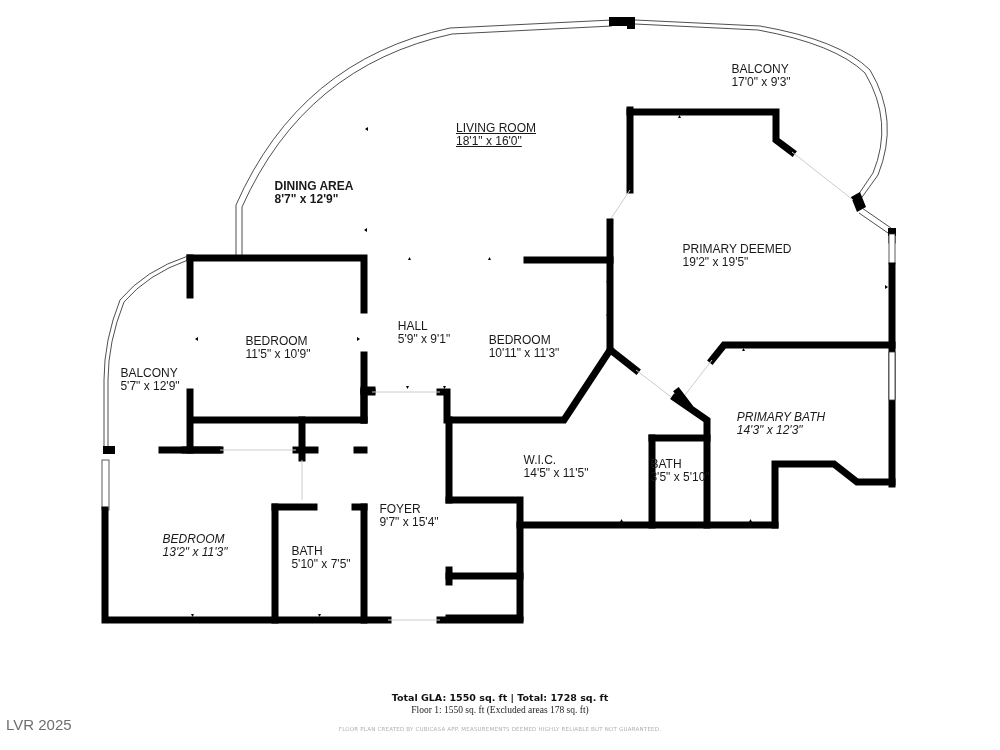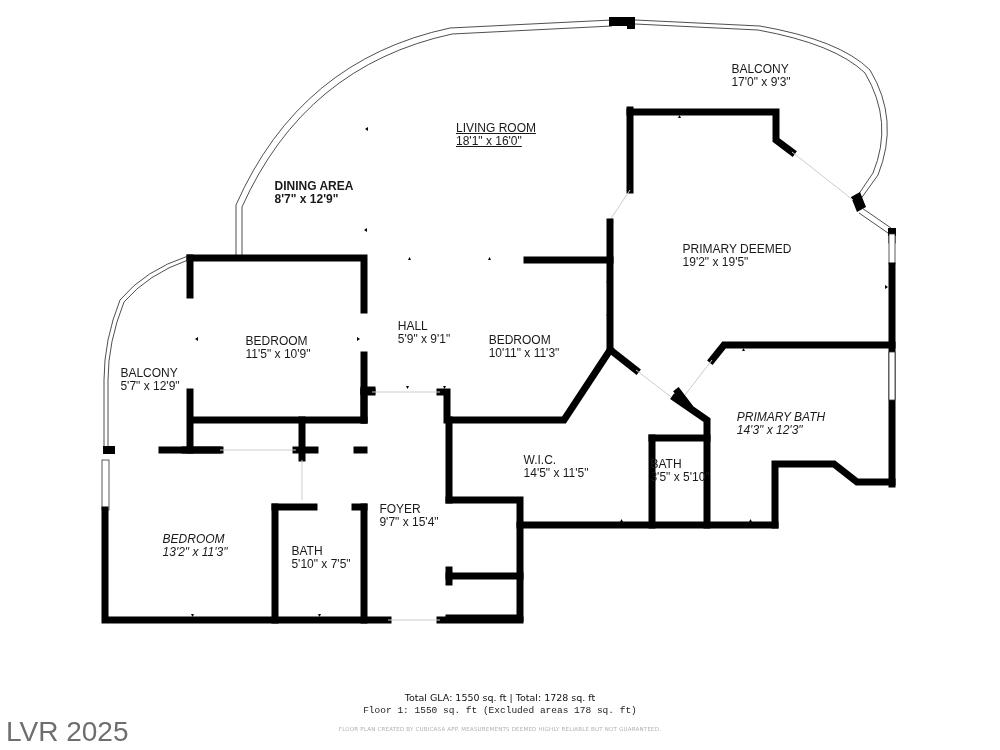--- a/index.html
+++ b/index.html
@@ -8,26 +8,26 @@
   #plan { position: absolute; left: 0; top: 0; width: 1000px; height: 750px; }
   .wall { stroke: #000; stroke-width: 7; fill: none; stroke-linecap: square; stroke-linejoin: miter; }
   .wallfill { fill: #000; }
   .win { fill: #fff; stroke: #333; stroke-width: 0.8; }
   .rail { fill: none; stroke: #222; stroke-width: 0.8; }
   .door { stroke: #ccc; stroke-width: 1; fill: none; }
   .tick { fill: #000; }
   .room-label { position: absolute; text-align: left; font-size: 12px; color: #1a1a1a;
                 line-height: 13px; transform: translateX(-50%); white-space: nowrap; }
   .footer-line1 { position: absolute; left: 0; width: 1000px; top: 692px; text-align: center;
-                  font-family: "DejaVu Sans", sans-serif; font-size: 9.5px; font-weight: normal; color: #111; }
+                  font-family: "DejaVu Sans", sans-serif; font-size: 9.5px; font-weight: bold; color: #111; }
   .footer-line2 { position: absolute; left: 0; width: 1000px; top: 705px; text-align: center;
-                  font-family: Liberation Mono, monospace; font-size: 9.5px; color: #222; }
+                  font-family: Liberation Serif, serif; font-size: 9.5px; color: #222; }
   .disclaimer { position: absolute; left: 0; width: 1000px; top: 726px; text-align: center;
                 font-family: "DejaVu Sans", sans-serif; font-size: 5.5px; color: #b0b0b0; letter-spacing: 0.2px; }
-  .watermark { position: absolute; left: 6px; top: 716px; font-size: 28px; color: #6e6e6e; }
+  .watermark { position: absolute; left: 6px; top: 716px; font-size: 15px; color: #6e6e6e; }
 </style>
 </head>
 <body>
 
 <svg id="plan" viewBox="0 0 1000 750" xmlns="http://www.w3.org/2000/svg">
 
   <g>
     <path class="rail" d="M236,256 L236,205 Q300,60 450,28 L612,20"></path>
     <path class="rail" d="M242,256 L242,207 Q305,66 452,34 L612,26"></path>
     <rect x="609" y="17" width="26" height="9" class="wallfill"></rect>

